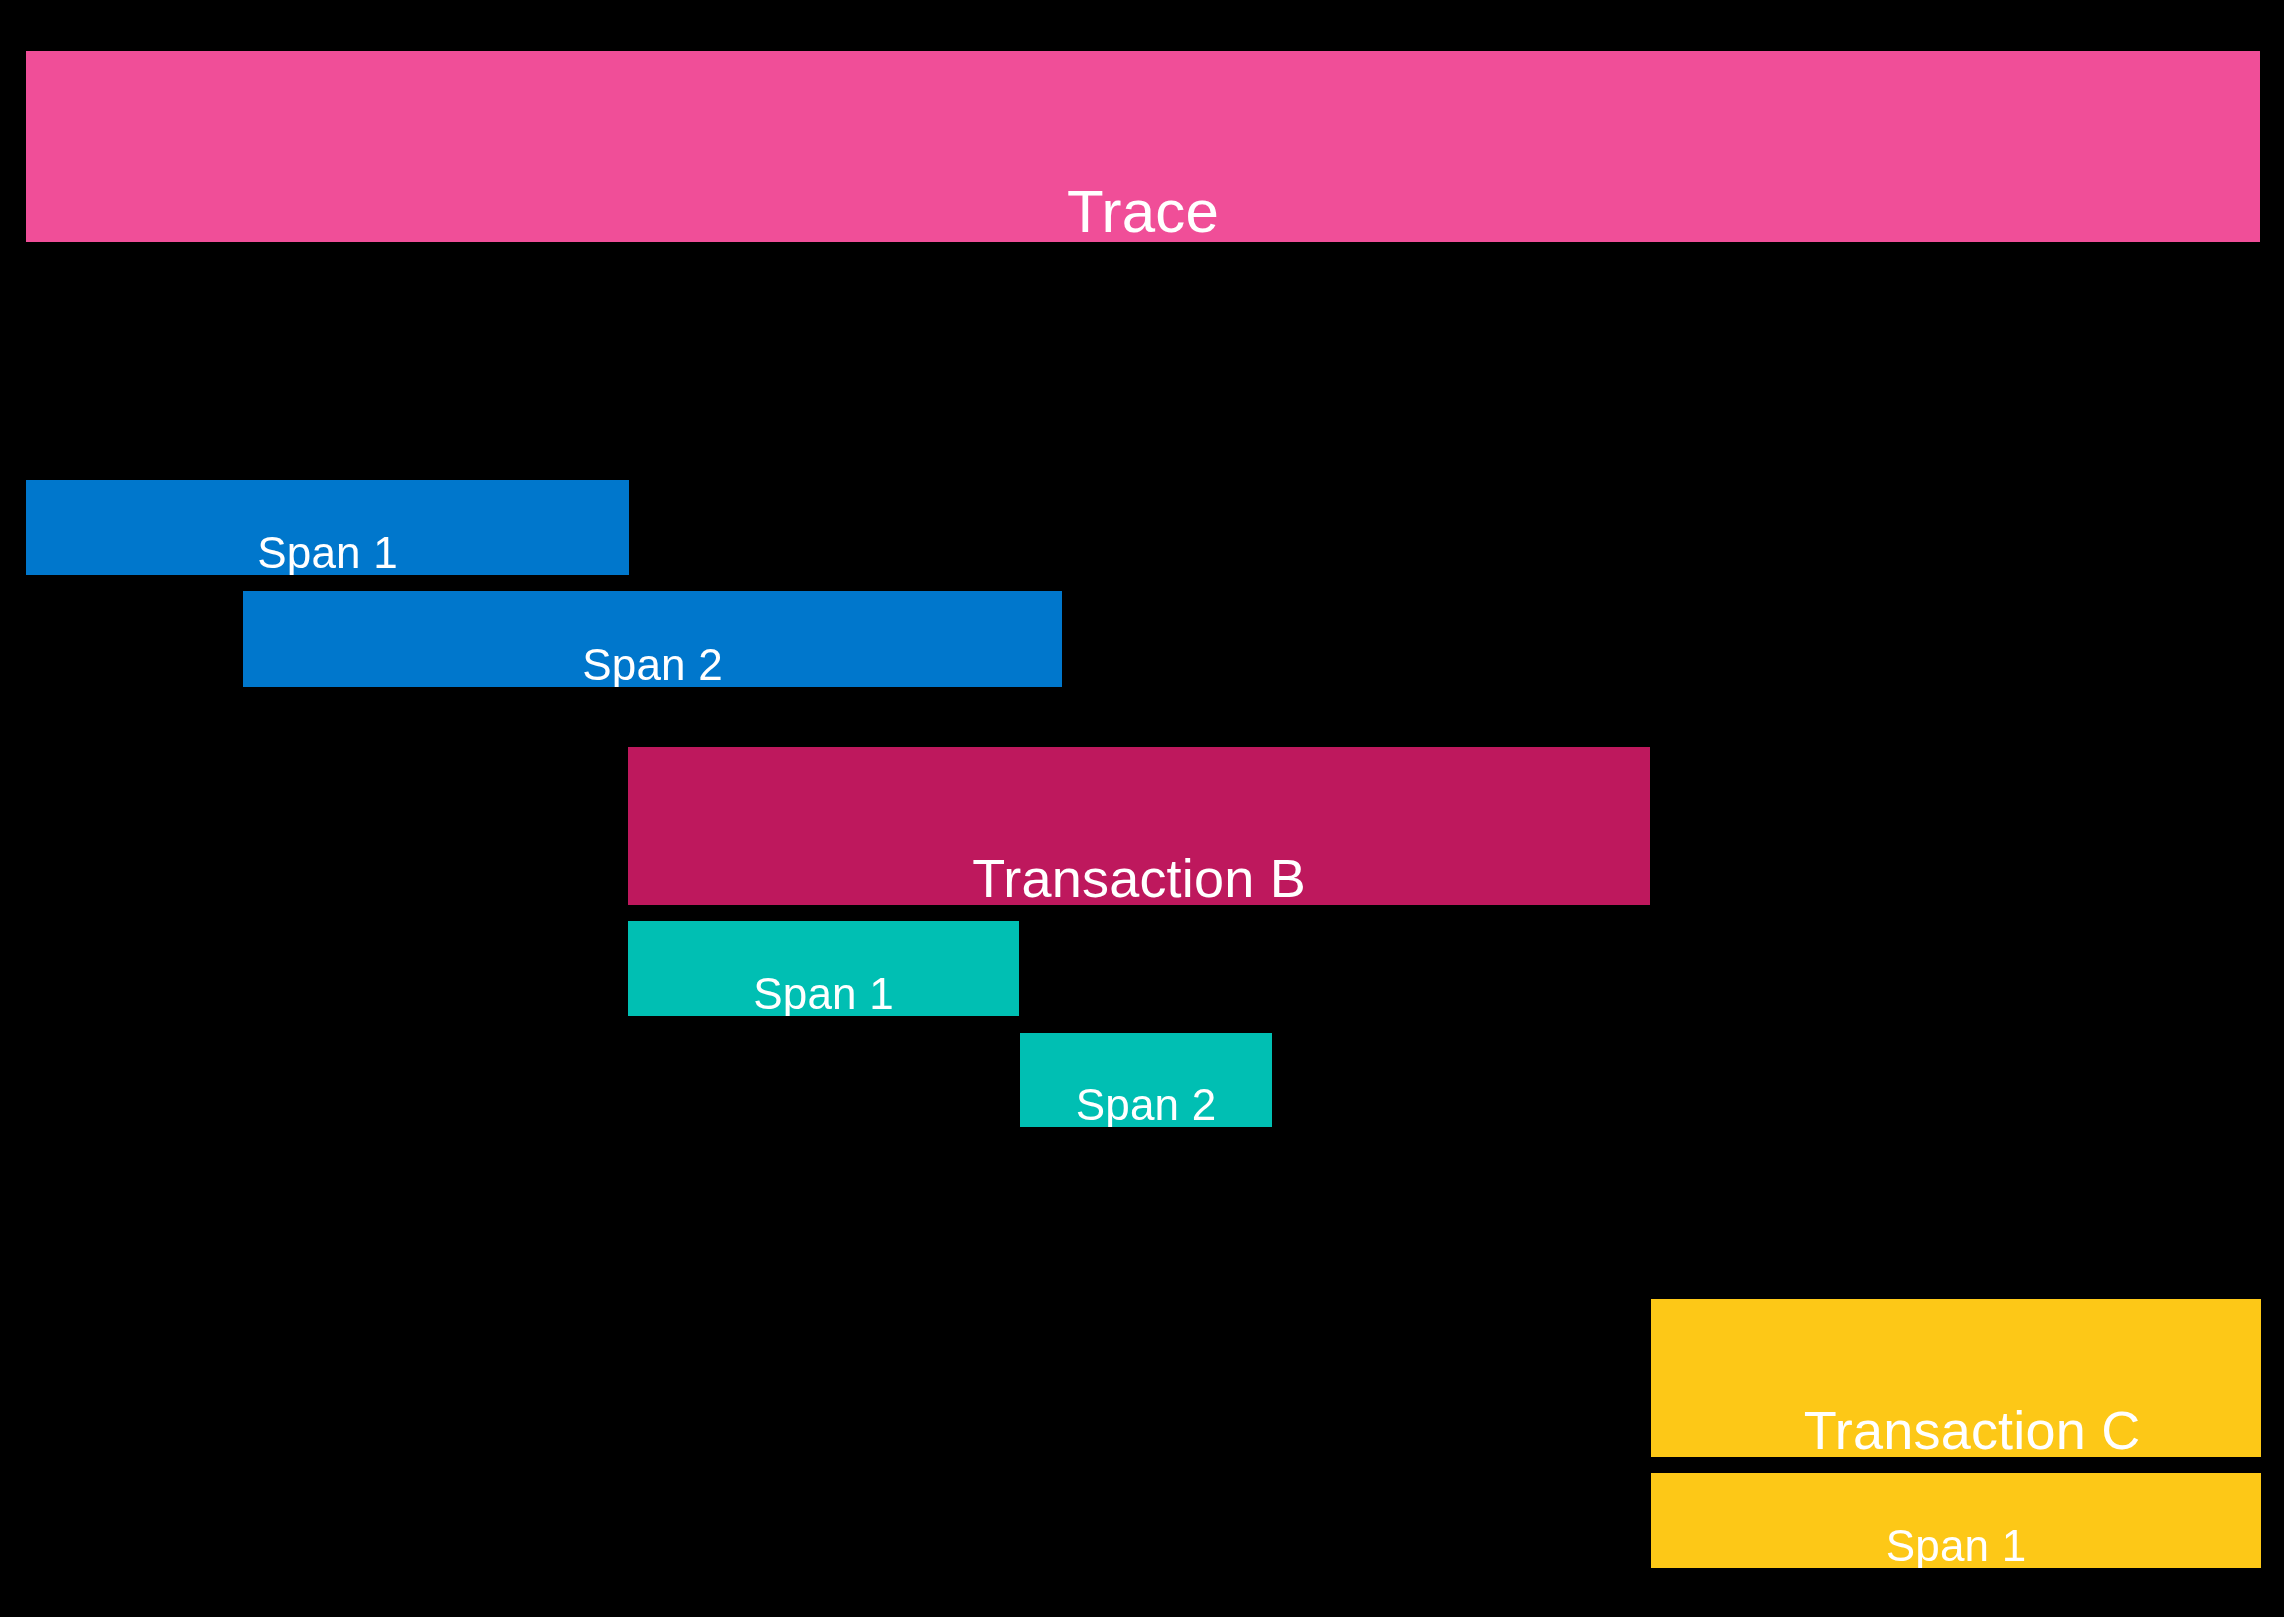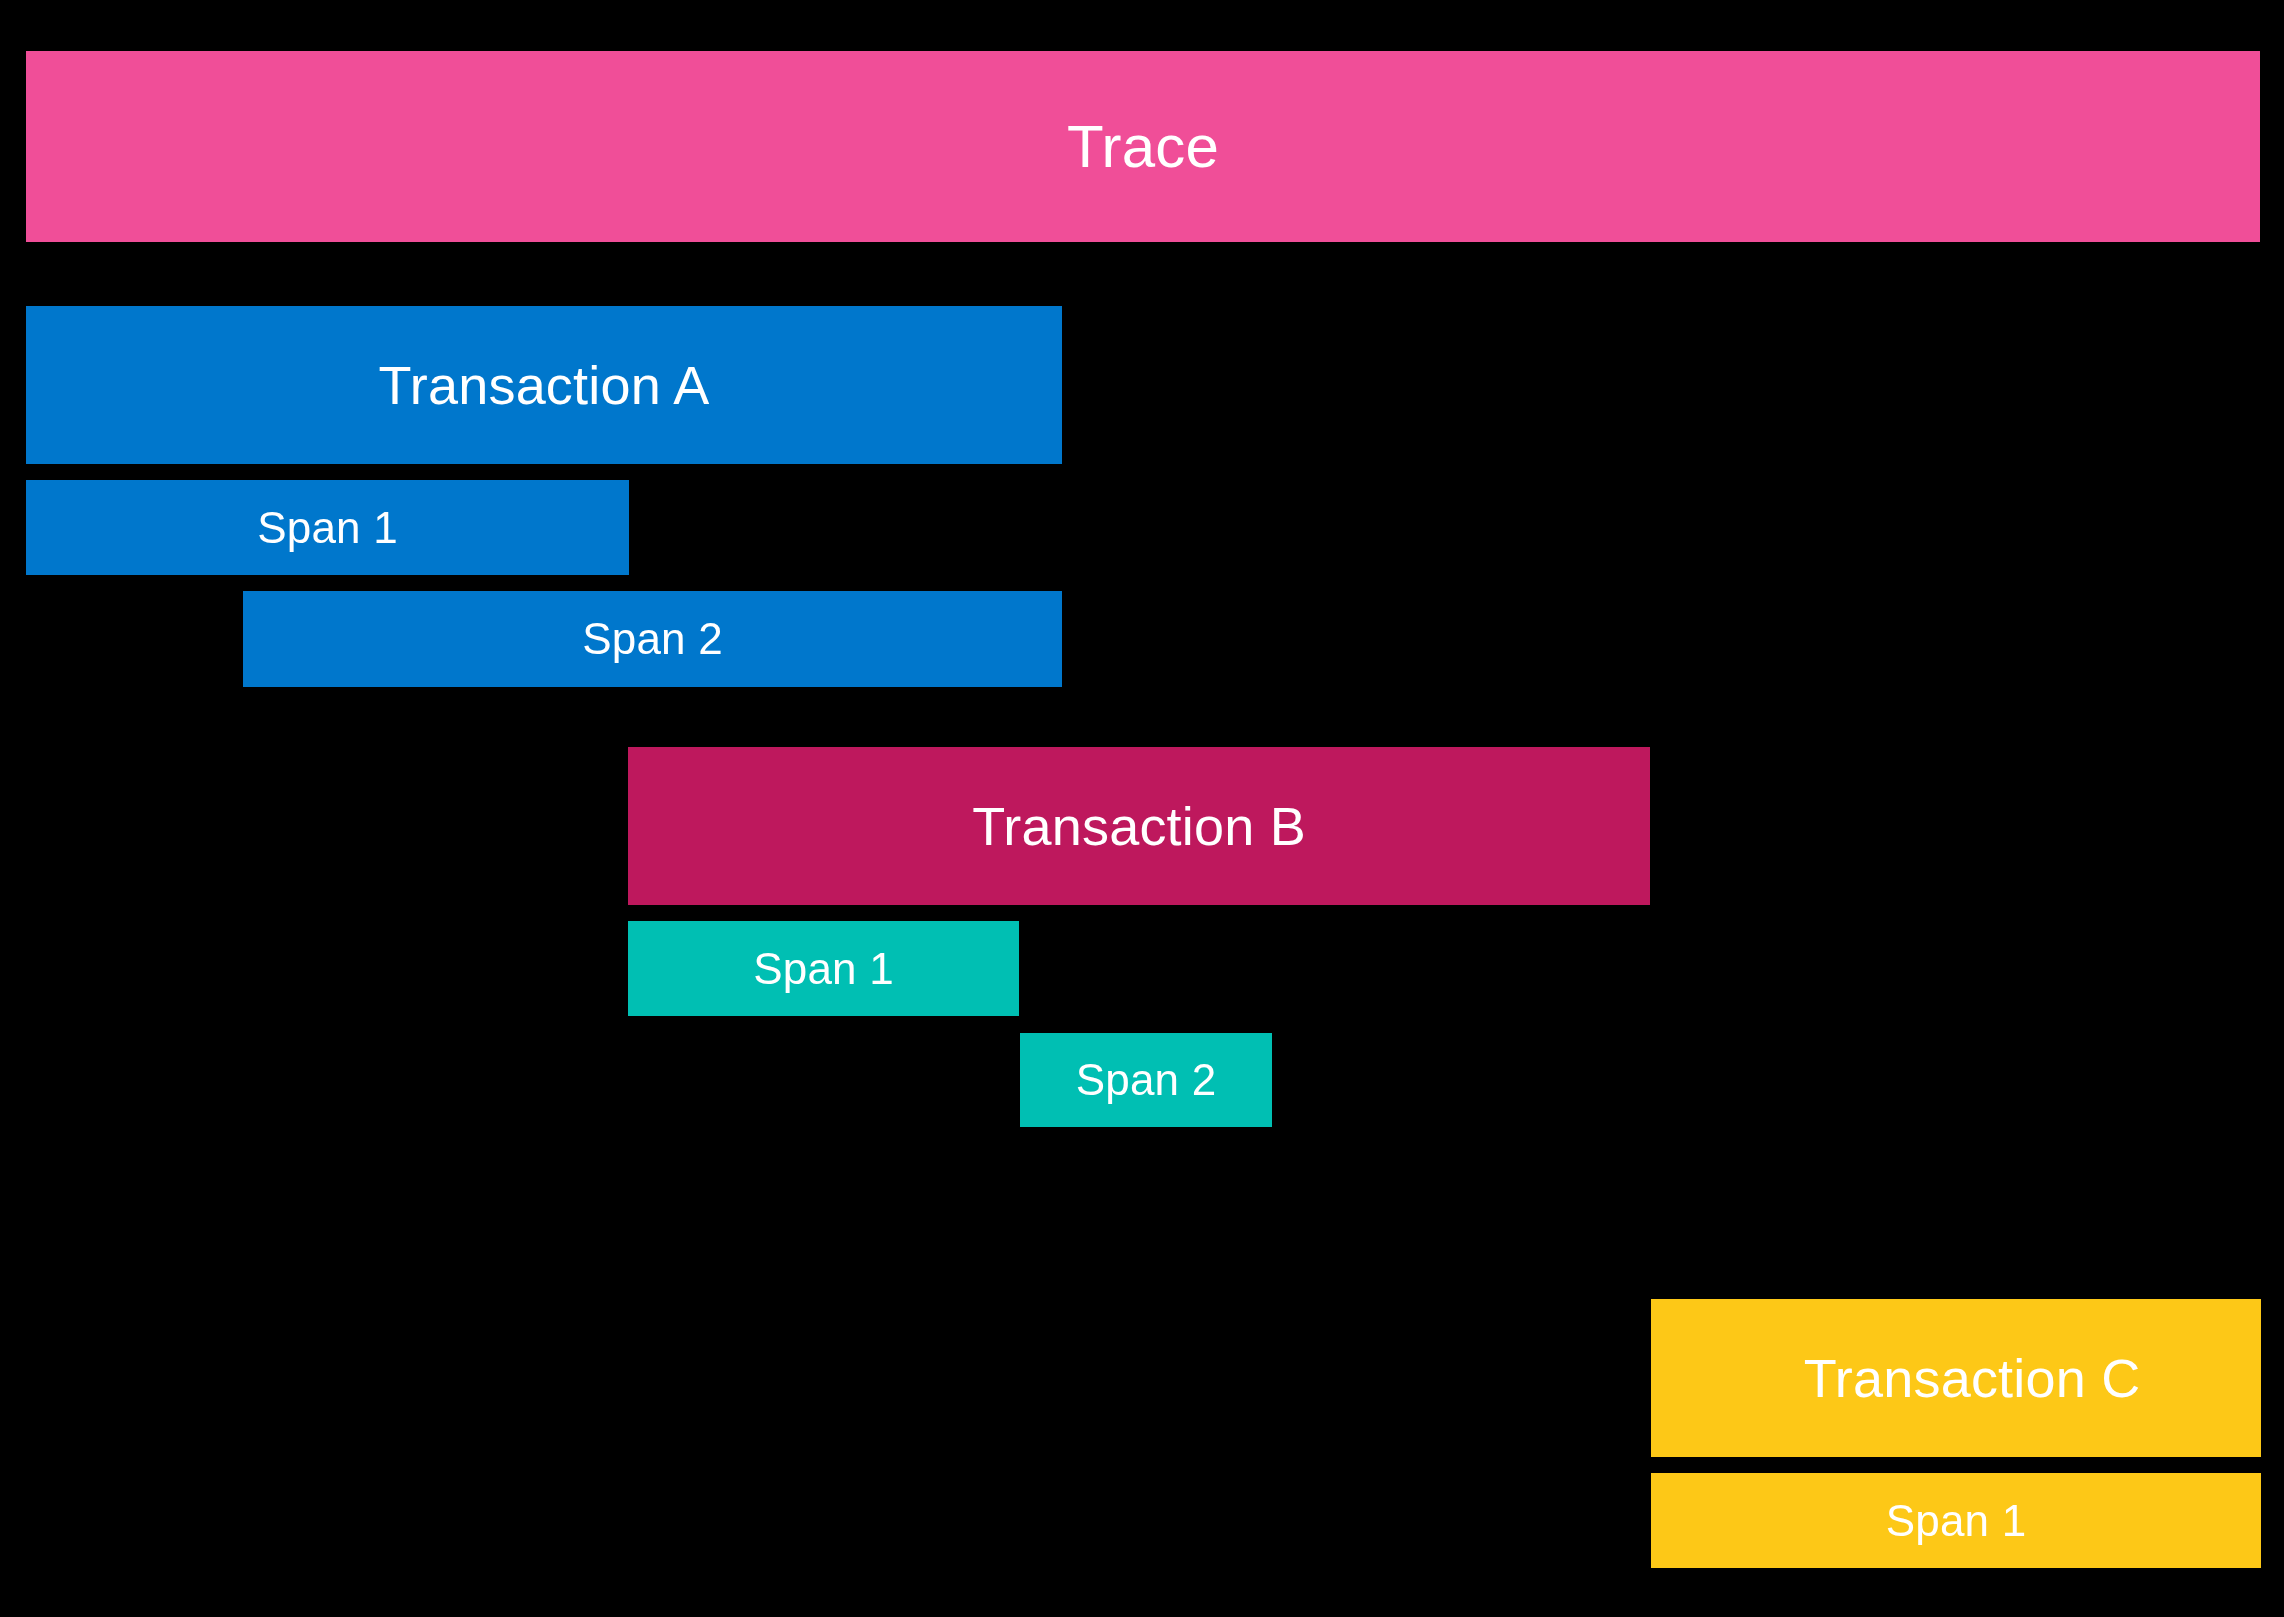--- a/index.html
+++ b/index.html
@@ -12,21 +12,21 @@
     position: relative;
     width: 2284px;
     height: 1618px;
     background: #000000;
     overflow: hidden;
     font-family: "Liberation Sans", sans-serif;
   }
   .bar {
     position: absolute;
     display: flex;
-    align-items: center;
+    align-items: flex-end;
     justify-content: center;
     box-sizing: border-box;
     color: #ffffff;
     white-space: nowrap;
     overflow: hidden;
   }
   .bar-label {
     color: #ffffff;
     font-weight: 400;
     line-height: 1;
@@ -36,23 +36,20 @@
   .lvl-trace .bar-label       { font-size: 60px; }
   .lvl-transaction .bar-label { font-size: 54px; }
   .lvl-span .bar-label        { font-size: 44px; }
 </style>
 </head>
 <body>
 
 <div id="canvas">
     <div class="bar lvl-trace" style="left: 26px; top: 51px; width: 2234px; height: 191px; background: rgb(240, 78, 152);">
       <span class="bar-label">Trace</span>
-    </div>
-    <div class="bar lvl-transaction" style="left: 26px; top: 306px; width: 1036px; height: 158px; background: rgb(0, 119, 204);">
-      <span class="bar-label">Transaction A</span>
     </div>
     <div class="bar lvl-span" style="left: 26px; top: 480px; width: 603px; height: 95px; background: rgb(0, 119, 204);">
       <span class="bar-label">Span 1</span>
     </div>
     <div class="bar lvl-span" style="left: 243px; top: 591px; width: 819px; height: 96px; background: rgb(0, 119, 204);">
       <span class="bar-label">Span 2</span>
     </div>
     <div class="bar lvl-transaction" style="left: 628px; top: 747px; width: 1022px; height: 158px; background: #be185d;">
       <span class="bar-label">Transaction B</span>
     </div>

